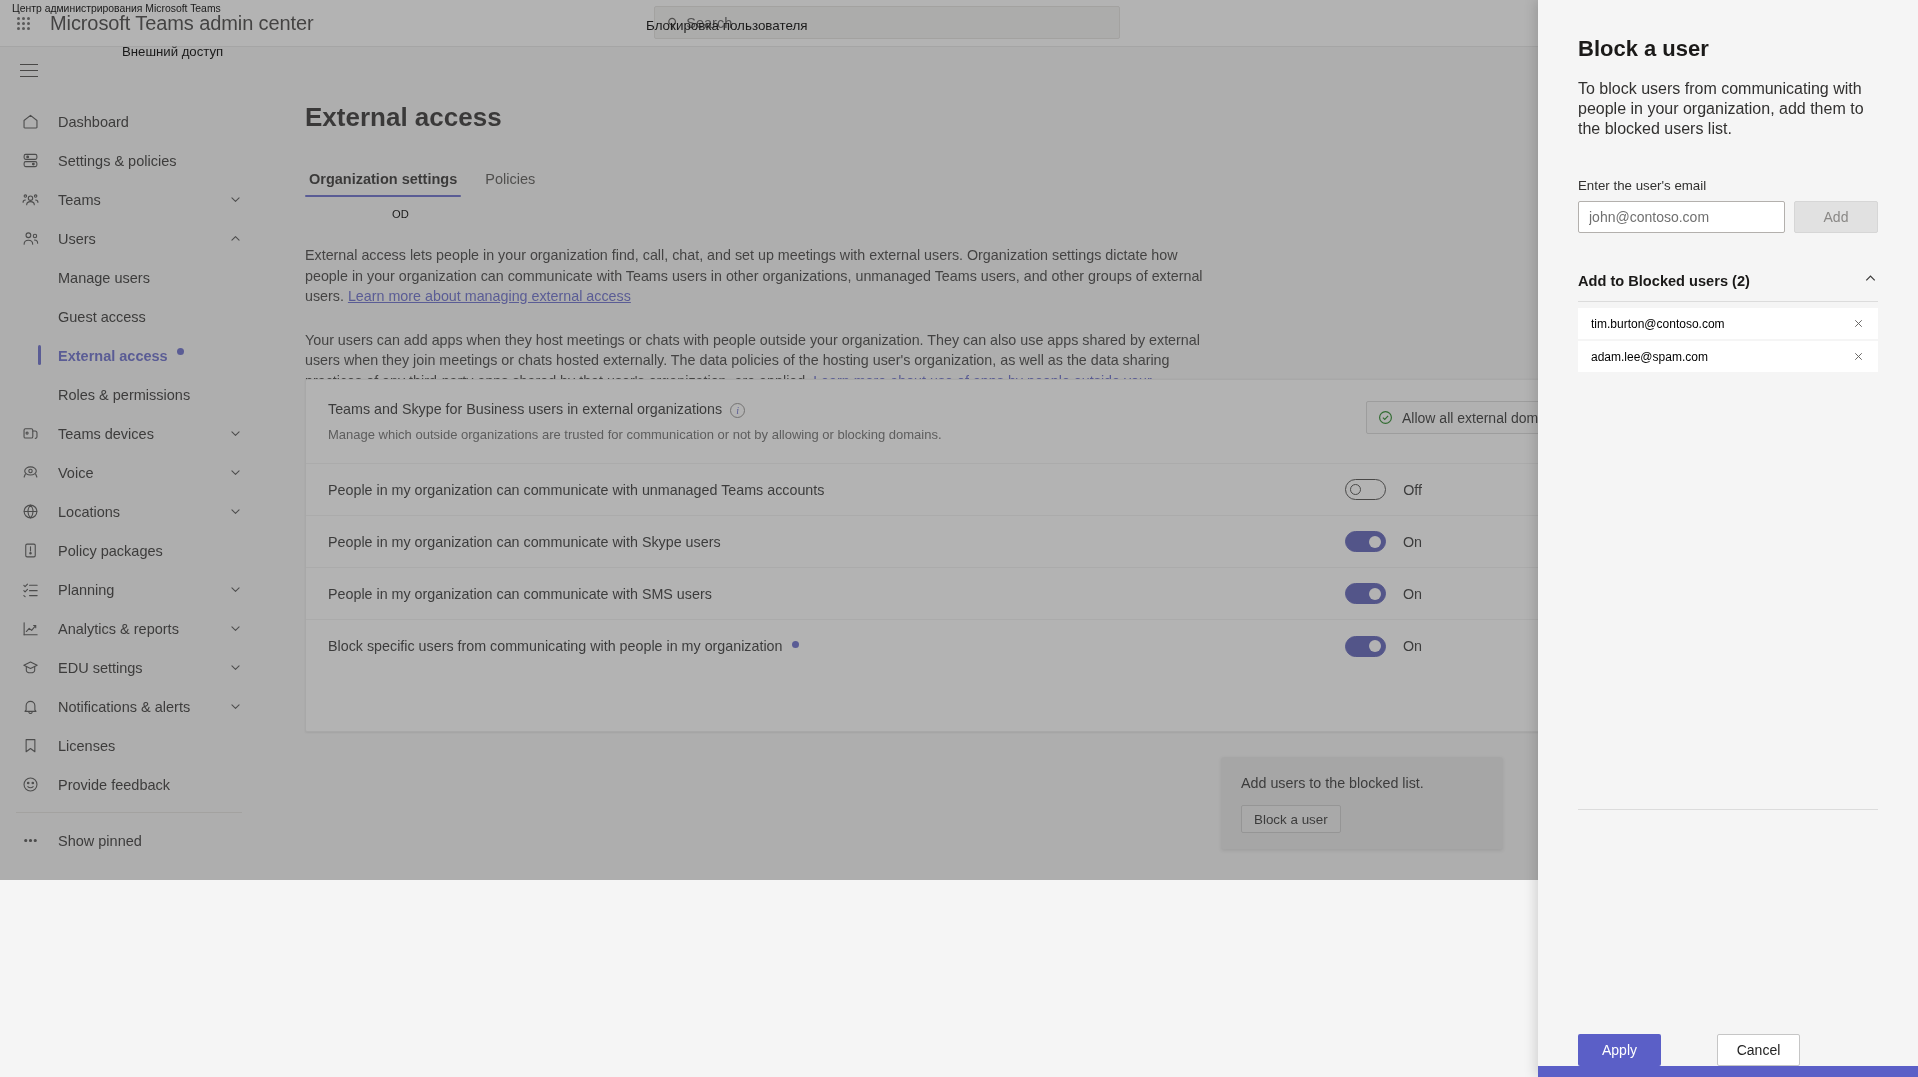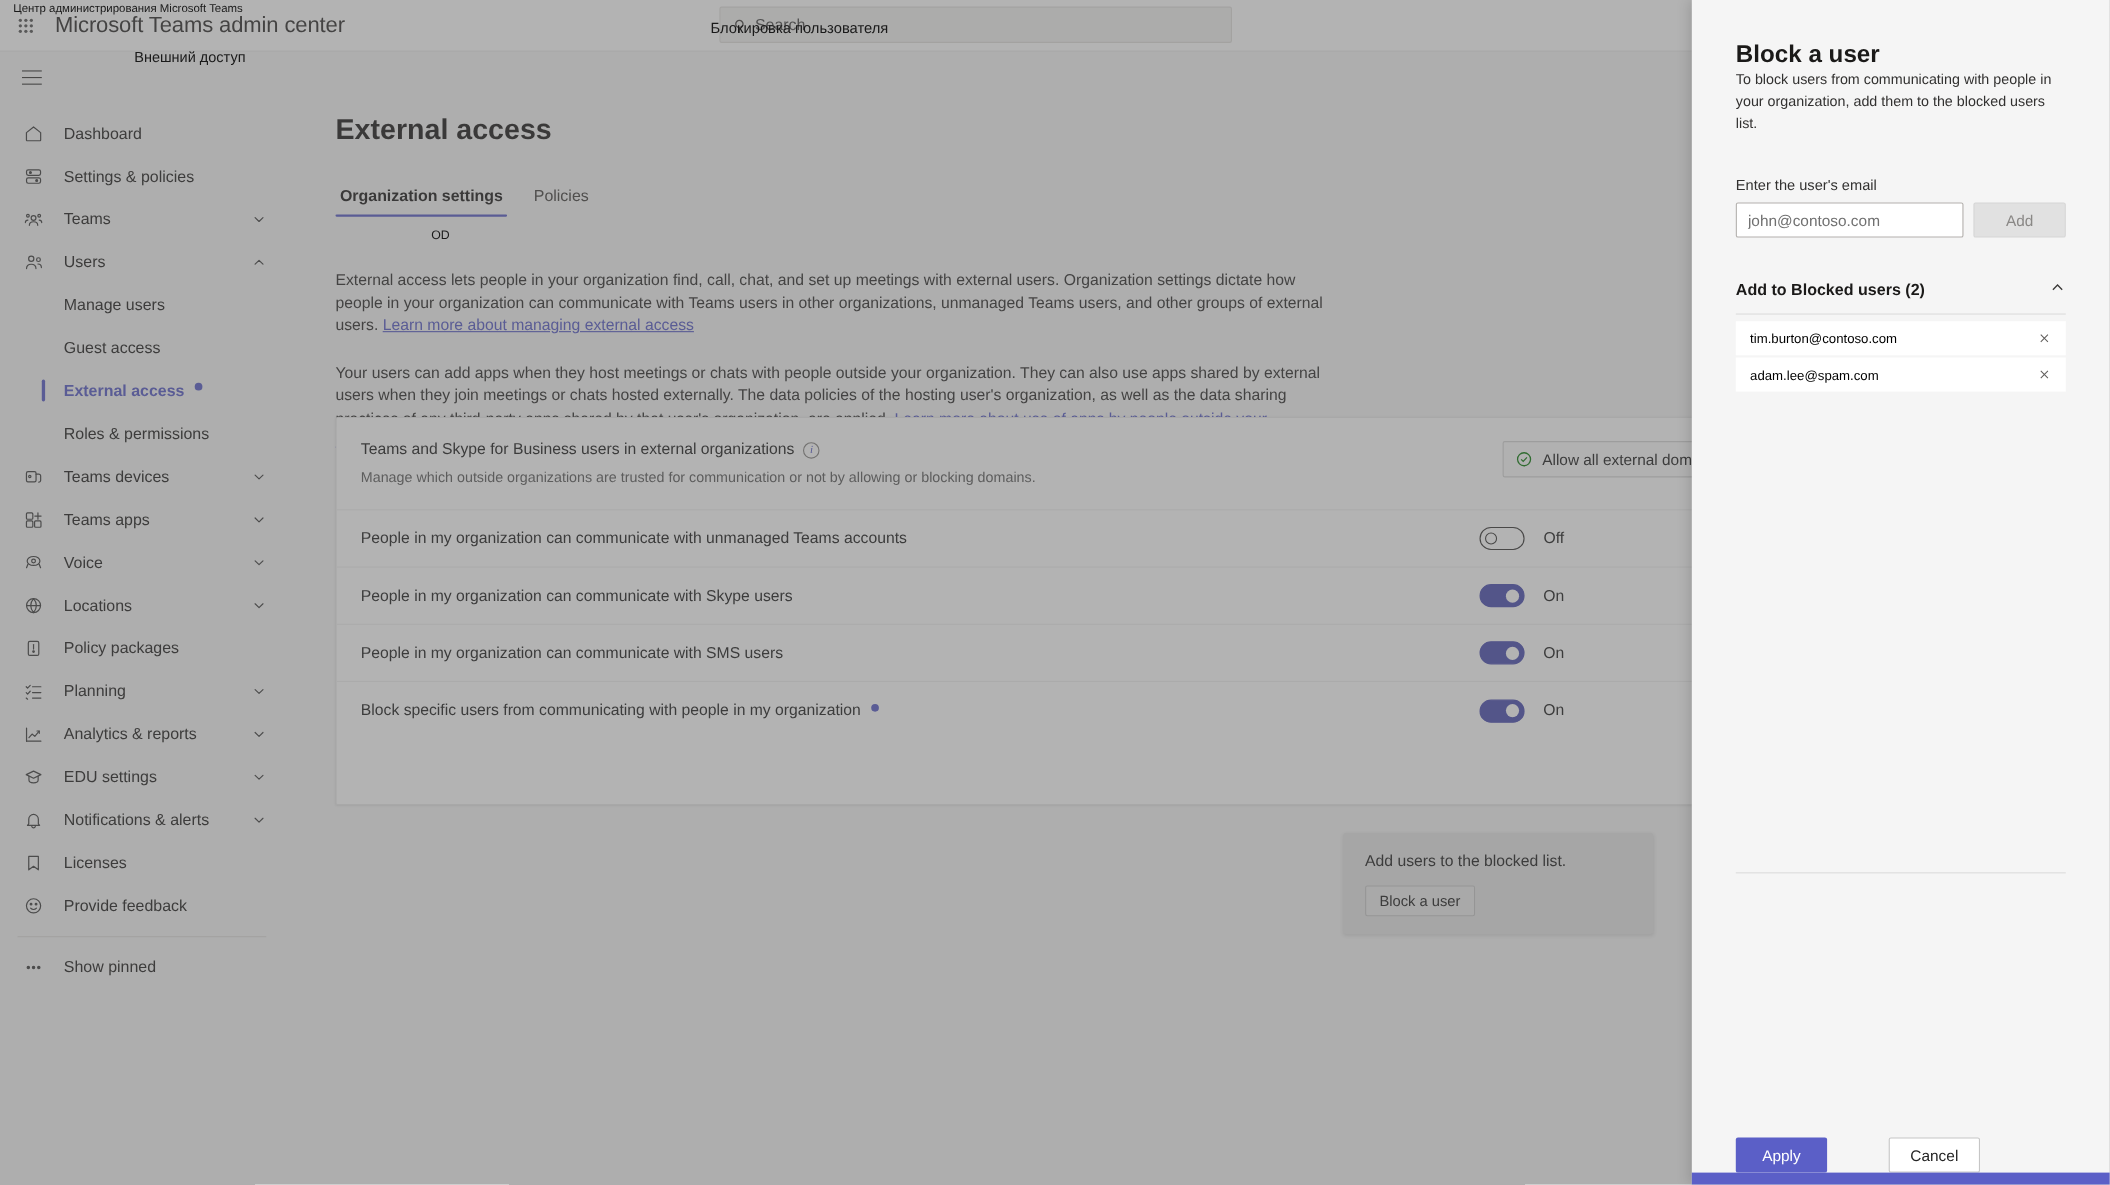--- a/index.html
+++ b/index.html
@@ -3,21 +3,21 @@
 <meta charset="utf-8">
 <style>
   * { box-sizing: border-box; margin: 0; padding: 0; }
   html, body {
     width: 1918px; height: 1077px;
     font-family: "Liberation Sans", sans-serif;
     background: #f5f5f5;
     overflow: hidden;
   }
 
-  #root { position: relative; width: 1918px; height: 1077px; }
+  #root { position: relative; width: 1918px; height: 880px; }
 
   
   #app-dim {
     position: absolute; inset: 0;
     background: #f5f5f5;
   }
   #app-dim::after {
     content: "";
     position: absolute; inset: 0;
     background: rgba(90,90,90,0.46);
@@ -225,21 +225,21 @@
     position: absolute; top: 0; right: 0;
     width: 380px; height: 1077px;
     background: #f5f5f5;
     box-shadow: -2px 0 12px rgba(0,0,0,0.16);
     z-index: 100;
     display: flex; flex-direction: column;
   }
   .fly-body { flex: 1; padding: 36px 40px 0 40px; overflow: hidden; }
   .fly-title { font-size: 22px; font-weight: bold; color: #1b1a19; }
   .fly-desc {
-    font-size: 13px; line-height: 20px; color: #323130;
+    margin-top: 17px; font-size: 16px; line-height: 20px; color: #323130;
   }
   .fly-field-label { margin-top: 39px; font-size: 13.3px; color: #323130; }
   .fly-input-row { margin-top: 8px; display: flex; gap: 9px; align-items: center; }
   .fly-input {
     flex: 1; height: 32px;
     border: 1px solid #b3b0ad; border-radius: 2px; background: #ffffff;
     padding: 0 10px; font-size: 14px; color: #242424;
     font-family: "Liberation Sans", sans-serif;
   }
   .fly-input::placeholder { color: #707070; }
@@ -400,36 +400,20 @@
           </div>
           <div class="nav-item">
             <span class="nicon">
               <svg width="19" height="19" viewBox="0 0 20 20" fill="none" stroke="#424242" stroke-width="1.15" stroke-linecap="round" stroke-linejoin="round">
                 <rect x="3.2" y="5" width="9.2" height="9.8" rx="1.5"></rect>
                 <path d="M12.4 7.4h2.6a1.8 1.8 0 0 1 1.8 1.8v4.1a1.8 1.8 0 0 1-1.8 1.8"></path>
                 <circle cx="6.4" cy="9.6" r="1.1"></circle>
               </svg>
             </span>
             <span class="nlabel">Teams devices</span>
-            <span class="chev">
-              <svg width="13" height="13" viewBox="0 0 16 16" fill="none" stroke="#424242" stroke-width="1.3" stroke-linecap="round" stroke-linejoin="round">
-                <path d="M3.6 6L8 10.3 12.4 6"></path>
-              </svg>
-            </span>
-          </div>
-          <div class="nav-item">
-            <span class="nicon">
-              <svg width="19" height="19" viewBox="0 0 20 20" fill="none" stroke="#424242" stroke-width="1.15" stroke-linecap="round" stroke-linejoin="round">
-                <rect x="3.2" y="3.4" width="6.1" height="6.1" rx="1"></rect>
-                <rect x="3.2" y="11.1" width="6.1" height="6.1" rx="1"></rect>
-                <rect x="11" y="11.1" width="6.1" height="6.1" rx="1"></rect>
-                <path d="M11.2 6.5h6M14.2 3.5v6"></path>
-              </svg>
-            </span>
-            <span class="nlabel">Teams apps</span>
             <span class="chev">
               <svg width="13" height="13" viewBox="0 0 16 16" fill="none" stroke="#424242" stroke-width="1.3" stroke-linecap="round" stroke-linejoin="round">
                 <path d="M3.6 6L8 10.3 12.4 6"></path>
               </svg>
             </span>
           </div>
           <div class="nav-item">
             <span class="nicon">
               <svg width="19" height="19" viewBox="0 0 20 20" fill="none" stroke="#424242" stroke-width="1.15" stroke-linecap="round" stroke-linejoin="round">
                 <ellipse cx="10" cy="8.4" rx="6.1" ry="4.3"></ellipse>

